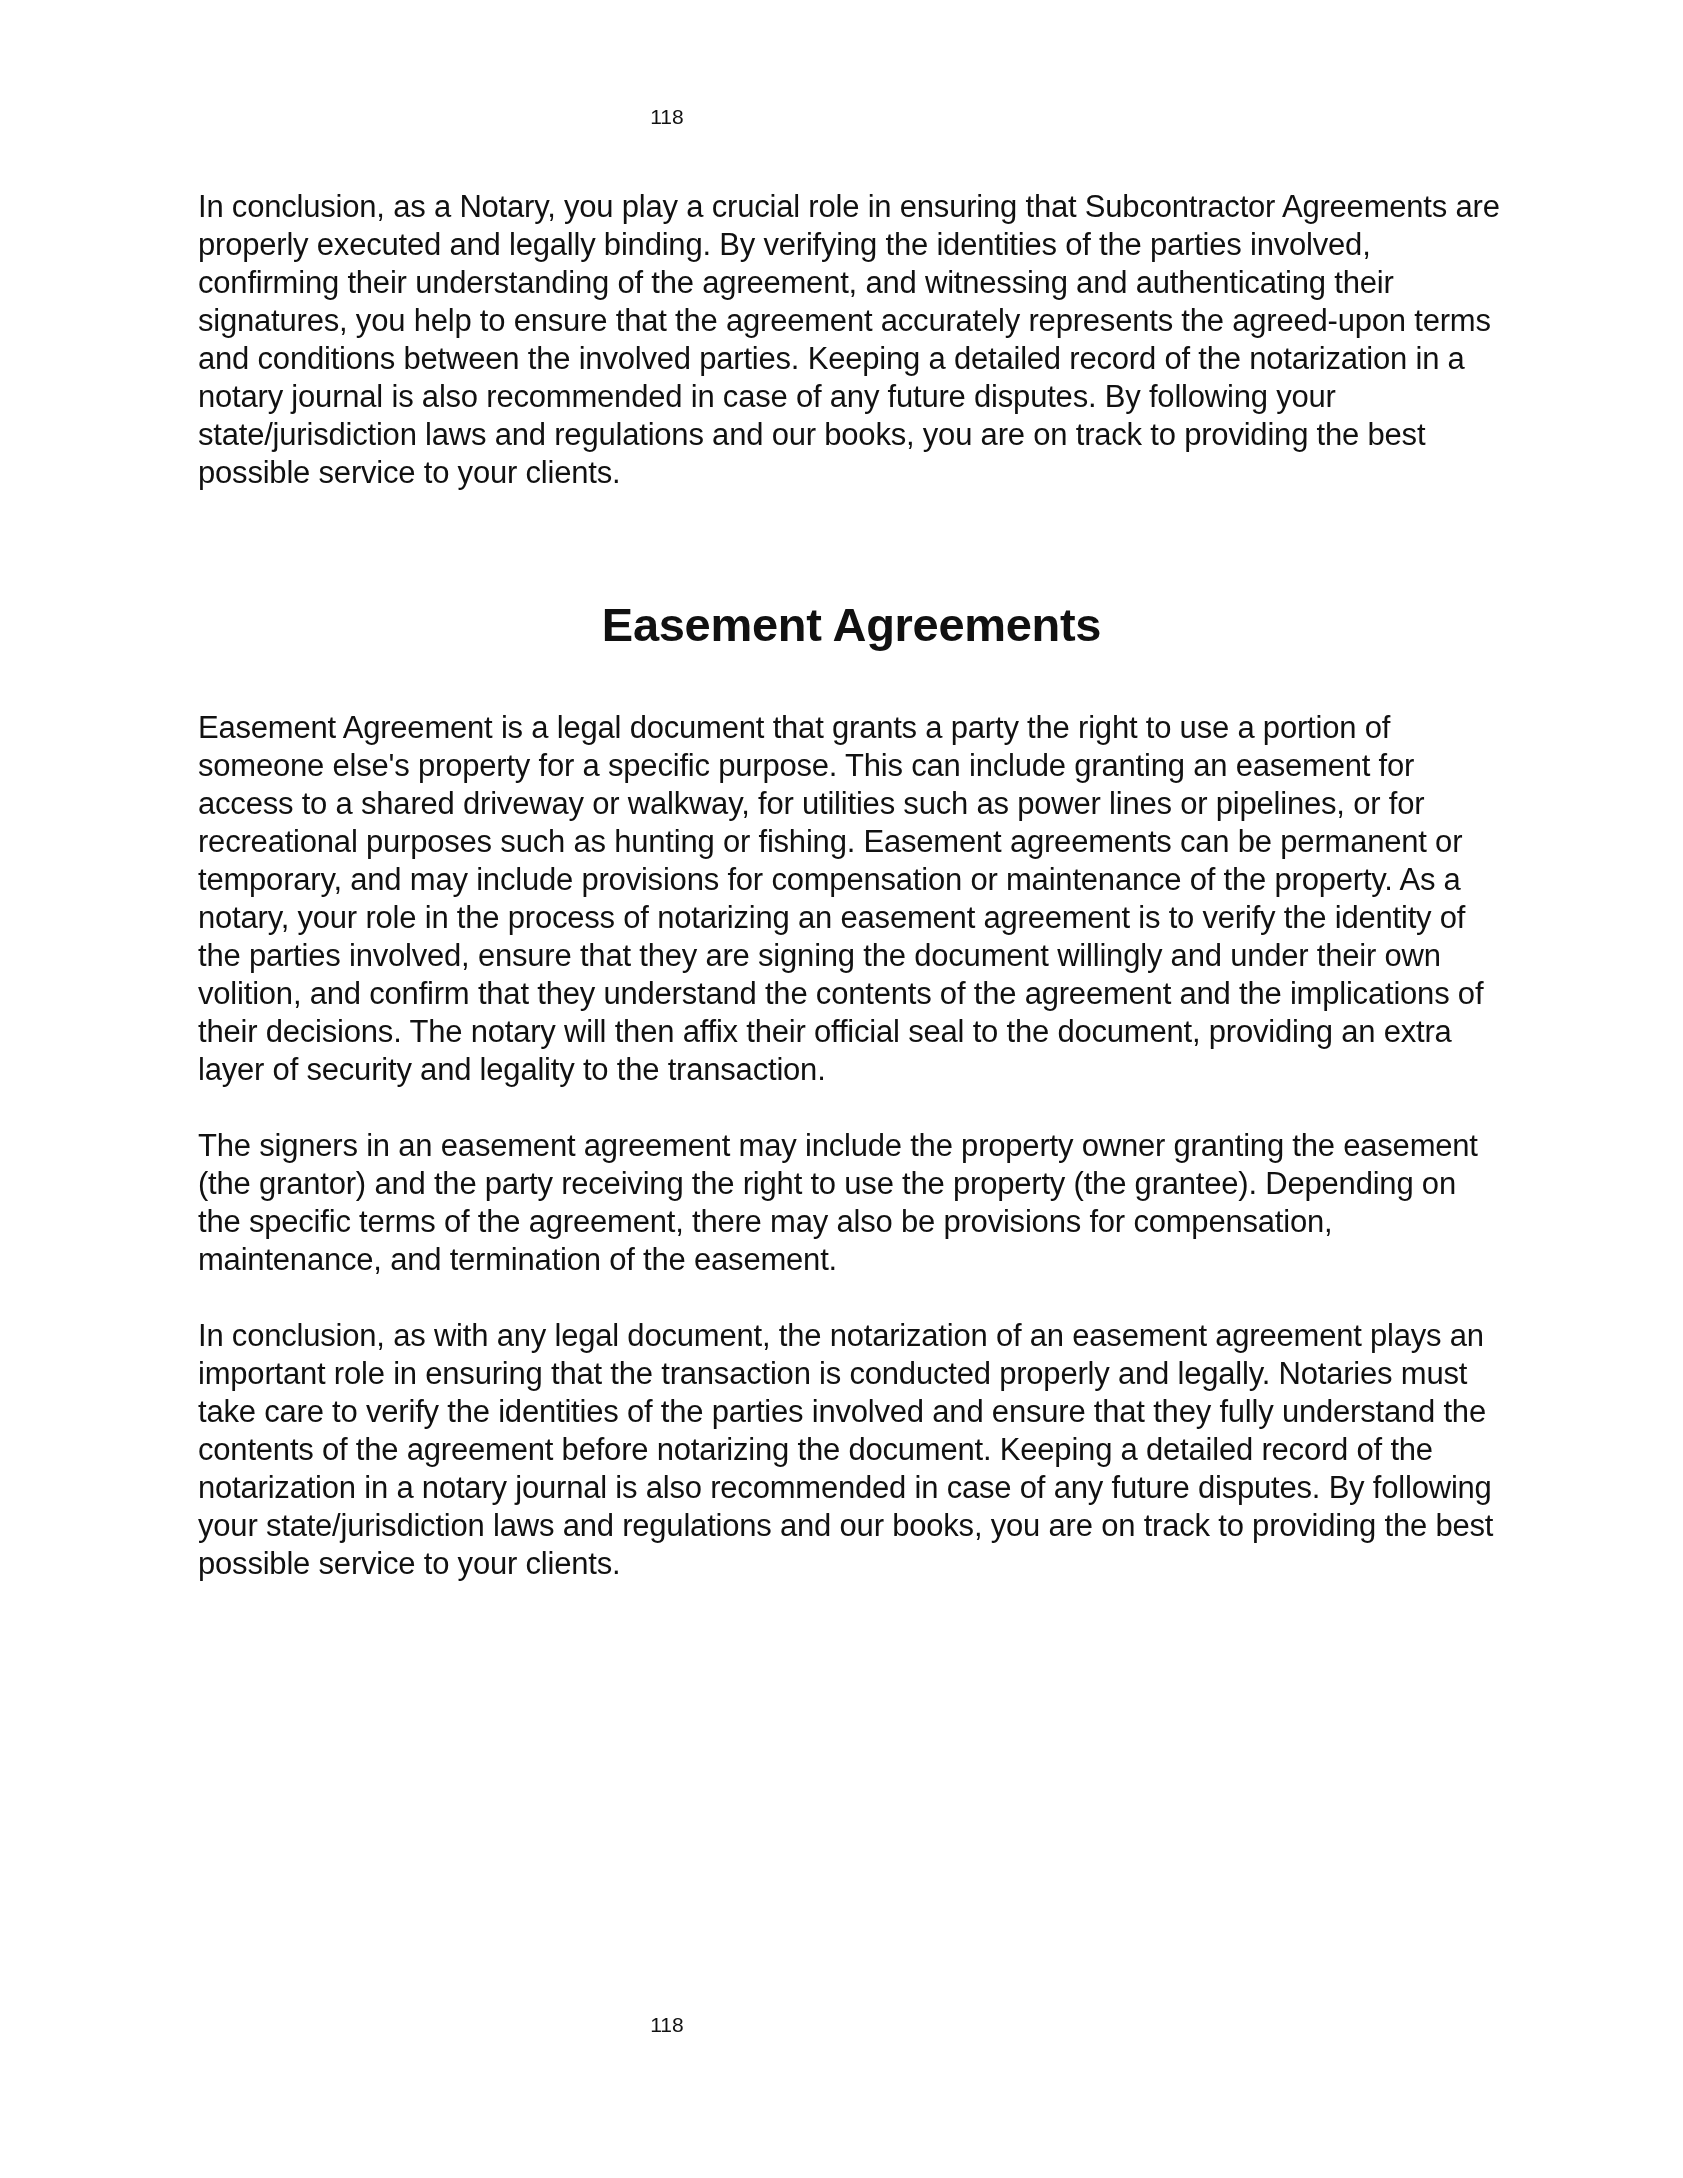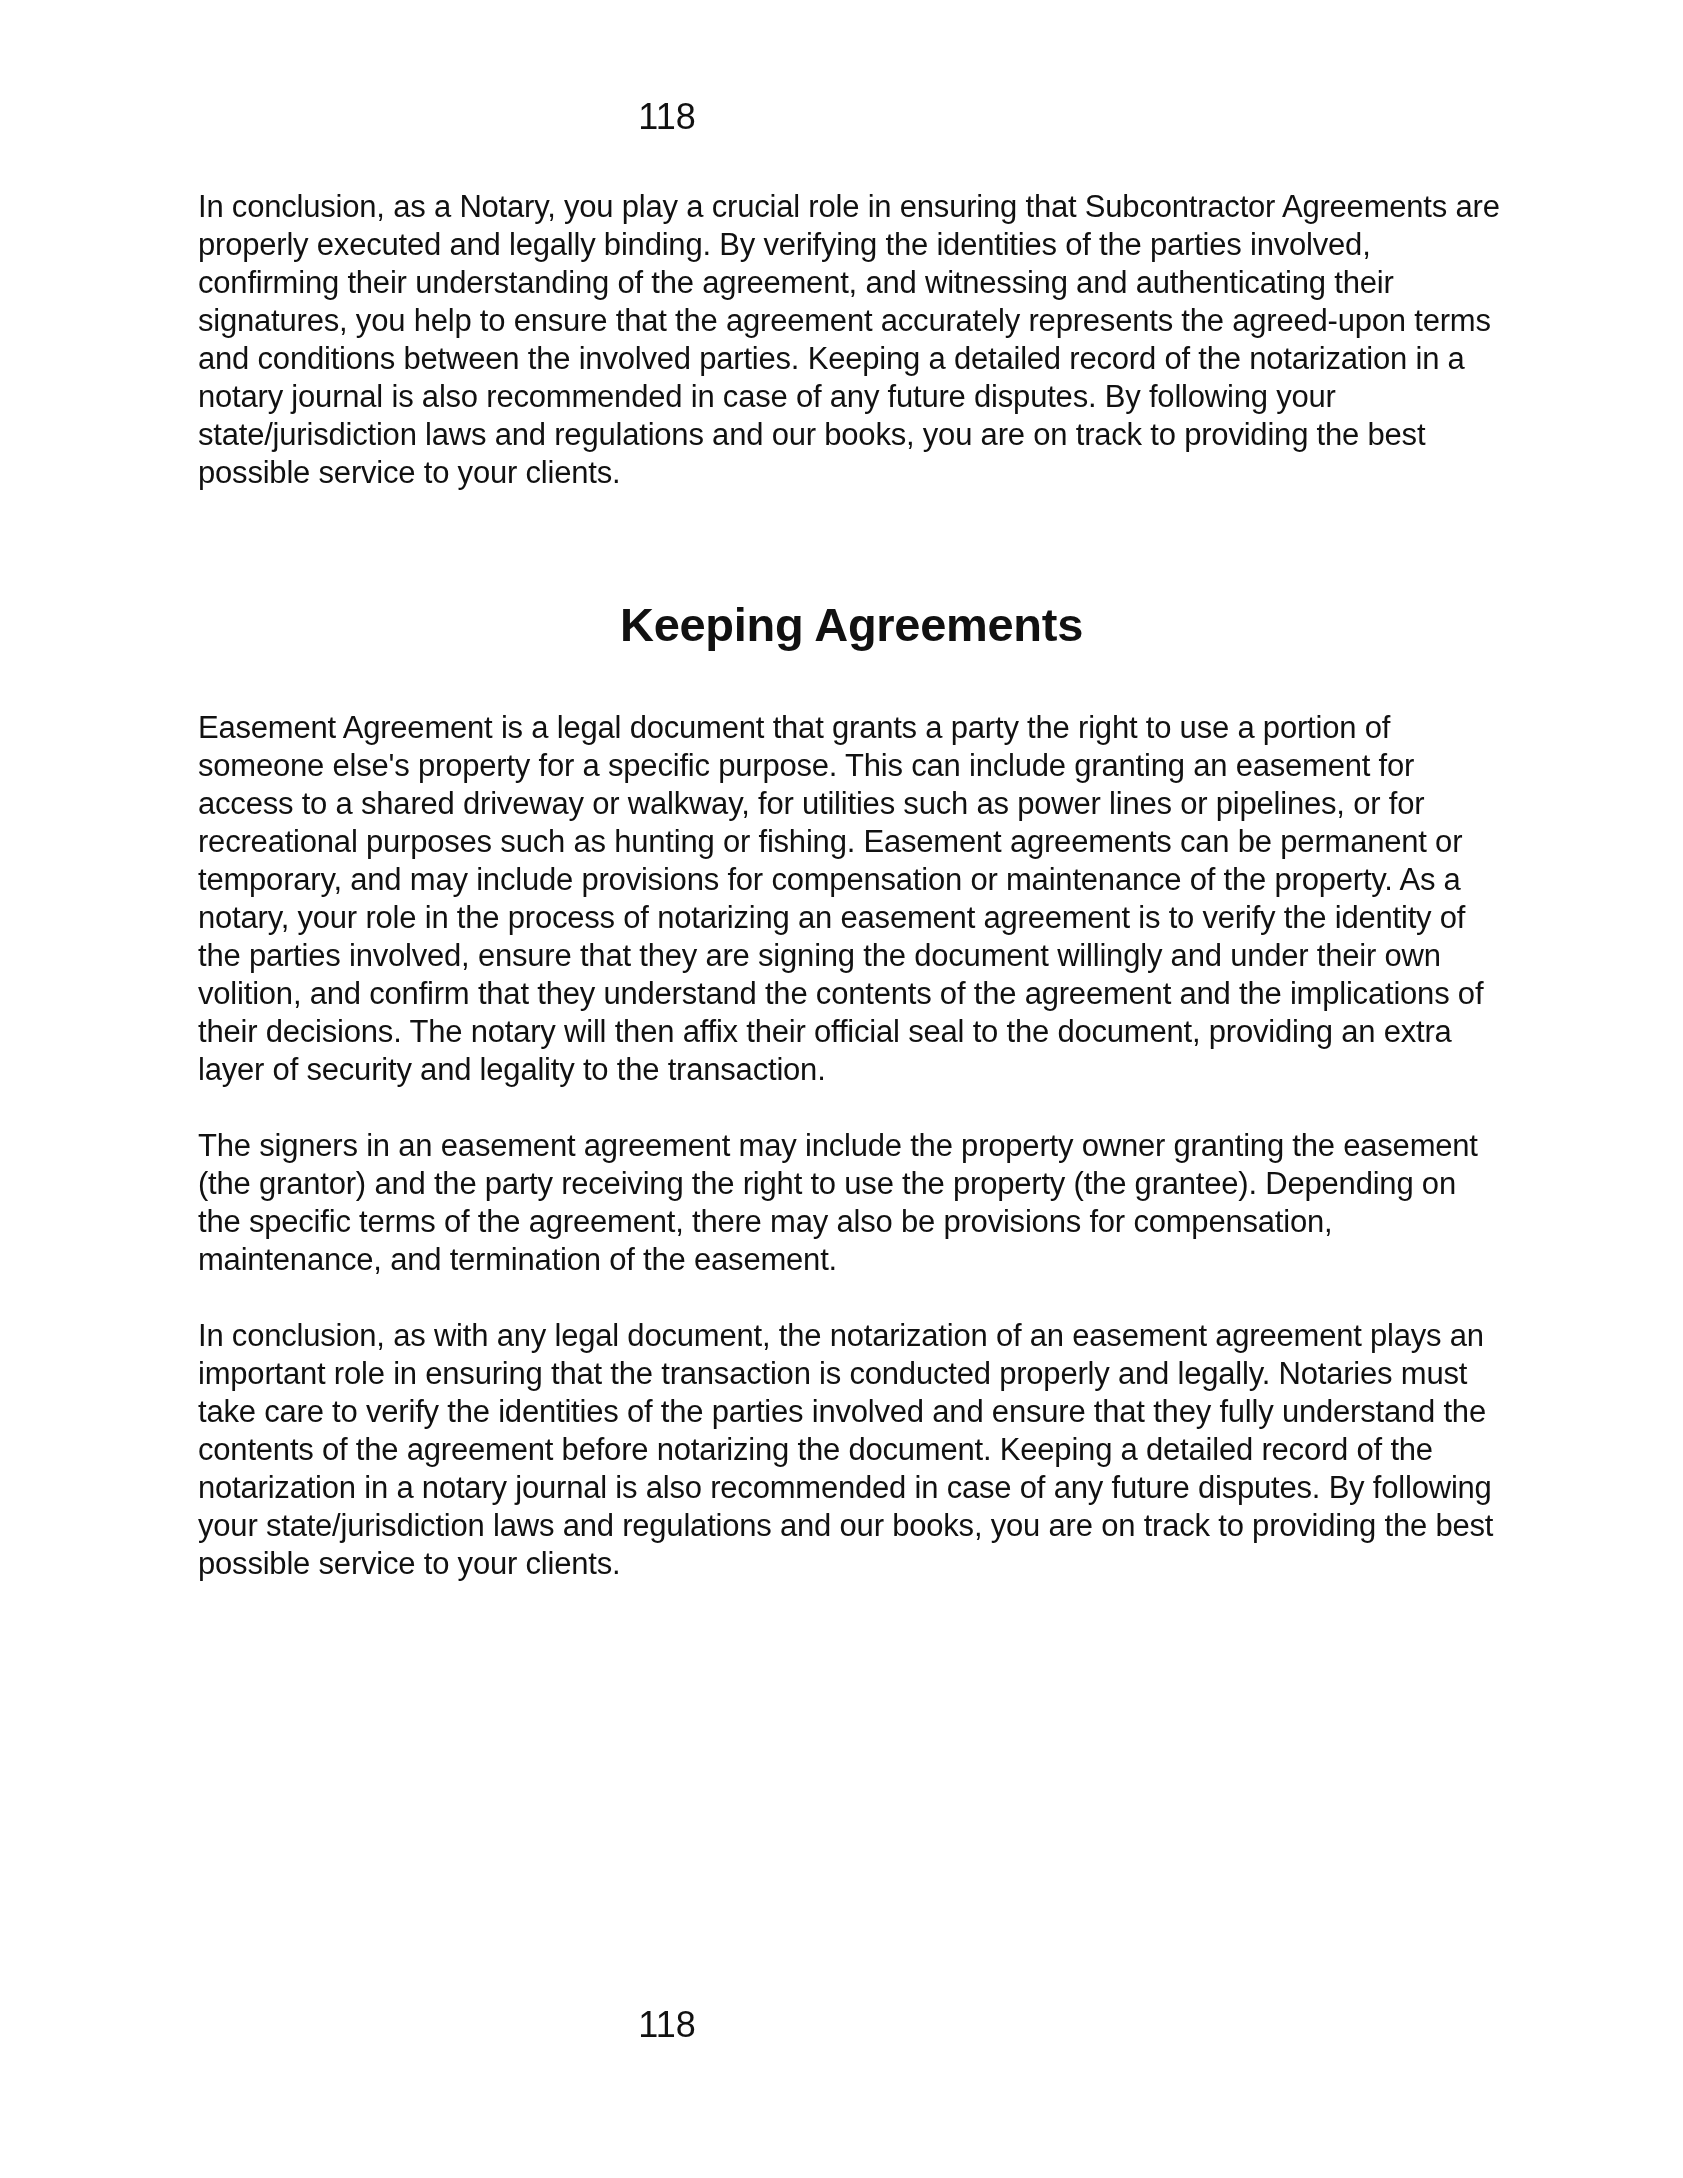--- a/index.html
+++ b/index.html
@@ -1,37 +1,37 @@
 <!DOCTYPE html>
 <html><head>
 <meta charset="utf-8">
 <style>
   html, body { margin: 0; padding: 0; background: #ffffff; }
   body { width: 1683px; height: 2178px; position: relative; overflow: hidden;
          font-family: "Liberation Sans", sans-serif; color: #111111; }
   .page-num { position: absolute; left: 0; width: 1334px; text-align: center;
-              font-size: 36px; line-height: 36px; }
+              font-size: 21px; line-height: 36px; }
   #page-num-top { top: 99px; }
   #page-num-bottom { top: 2007px; }
   .content { position: absolute; left: 198px; width: 1307px; top: 188px; }
   p { margin: 0; font-size: 31px; line-height: 38px; letter-spacing: -0.2px; }
   p.gap { margin-top: 38px; }
   h2 { margin: 0; text-align: center; font-size: 47px; font-weight: bold;
        line-height: 55px; letter-spacing: -0.3px; }
   #section-heading { margin-top: 105px; margin-bottom: 57px; }
 </style>
 </head>
 <body>
 
 <div id="page-num-top" class="page-num">118</div>
 
 <div class="content">
   <p>In conclusion, as a Notary, you play a crucial role in ensuring that Subcontractor Agreements are properly executed and legally binding. By verifying the identities of the parties involved, confirming their understanding of the agreement, and witnessing and authenticating their signatures, you help to ensure that the agreement accurately represents the agreed-upon terms and conditions between the involved parties. Keeping a detailed record of the notarization in a notary journal is also recommended in case of any future disputes. By following your state/jurisdiction laws and regulations and our books, you are on track to providing the best possible service to your clients.</p>
 
-  <h2 id="section-heading">Keeping Agreements</h2>
+  <h2 id="section-heading">Easement Agreements</h2>
 
   <p>Easement Agreement is a legal document that grants a party the right to use a portion of someone else's property for a specific purpose. This can include granting an easement for access to a shared driveway or walkway, for utilities such as power lines or pipelines, or for recreational purposes such as hunting or fishing. Easement agreements can be permanent or temporary, and may include provisions for compensation or maintenance of the property. As a notary, your role in the process of notarizing an easement agreement is to verify the identity of the parties involved, ensure that they are signing the document willingly and under their own volition, and confirm that they understand the contents of the agreement and the implications of their decisions. The notary will then affix their official seal to the document, providing an extra layer of security and legality to the transaction.</p>
   <p class="gap">The signers in an easement agreement may include the property owner granting the easement (the grantor) and the party receiving the right to use the property (the grantee). Depending on the specific terms of the agreement, there may also be provisions for compensation, maintenance, and termination of the easement.</p>
   <p class="gap">In conclusion, as with any legal document, the notarization of an easement agreement plays an important role in ensuring that the transaction is conducted properly and legally. Notaries must take care to verify the identities of the parties involved and ensure that they fully understand the contents of the agreement before notarizing the document. Keeping a detailed record of the notarization in a notary journal is also recommended in case of any future disputes. By following your state/jurisdiction laws and regulations and our books, you are on track to providing the best possible service to your clients.</p>
 </div>
 
 <div id="page-num-bottom" class="page-num">118</div>
 
 
 </body></html>

